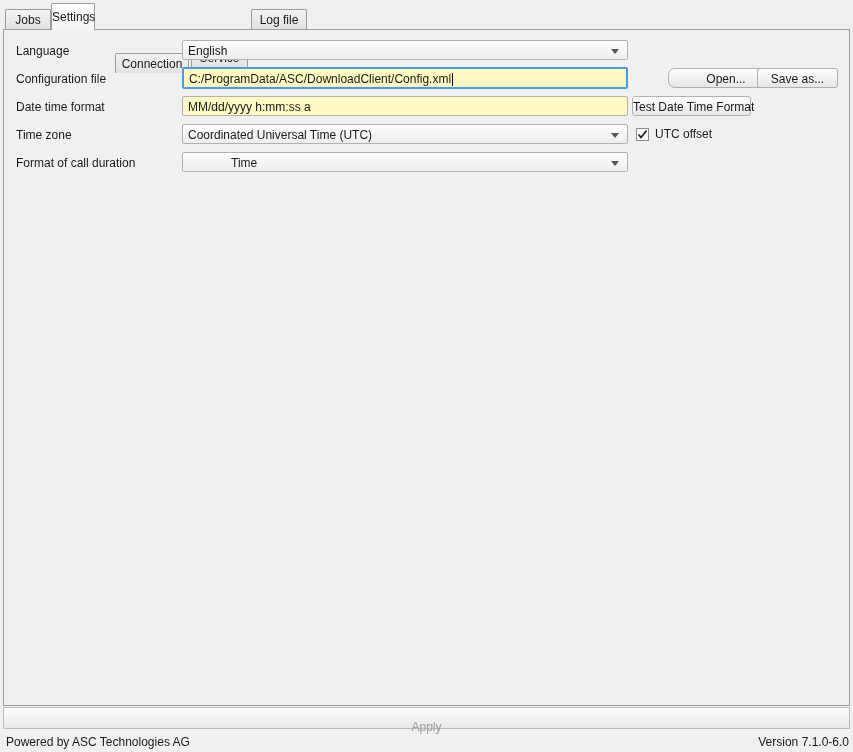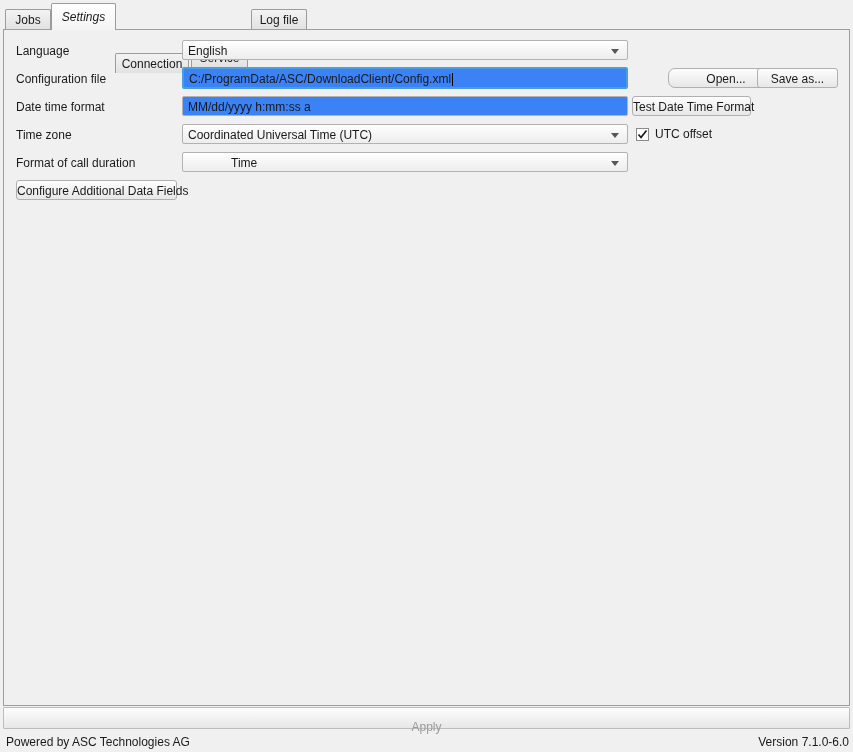--- a/index.html
+++ b/index.html
@@ -33,21 +33,21 @@
     cursor: default;
   }
   .tab.active {
     top: 3px;
     height: 27px;
     padding-top: 6px;
     background: linear-gradient(#fefefe, #f4f4f4);
     z-index: 3;
   }
   .tab-jobs       { left: 5px;   width: 46px; }
-  .tab-settings   { left: 51px;  width: 65px; font-style: italic; }
+  .tab-settings   { left: 51px;  width: 44px; }
   .tab-connection { left: 115px; width: 74px; margin-top: 44px; }
   .tab-service    { left: 191px; width: 57px; margin-top: 38px; }
   .tab-logfile    { left: 251px; width: 56px; }
 
   
   .panel {
     position: absolute;
     left: 3px; top: 29px;
     width: 847px; height: 677px;
     border: 1px solid #9e9e9e;
@@ -85,21 +85,21 @@
     border-top: 5px solid #565656;
   }
 
   .textbox {
     position: absolute;
     left: 182px;
     width: 446px;
     height: 20px;
     border: 1px solid #b2b2b2;
     border-radius: 2px;
-    background: #3b82f6;
+    background: #fef9c3;
     padding: 3px 5px 0 5px;
     white-space: nowrap;
     overflow: hidden;
     cursor: text;
     z-index: 2;
   }
   .textbox.focused {
     height: 22px;
     border-width: 2px;
     padding-top: 3px;
@@ -211,20 +211,19 @@
     </span>
     <span class="checkbox-label">UTC offset</span>
   </div>
 
   <div class="form-label" style="top:156px;">Format of call duration</div>
   <div class="combo" style="top:152px;padding-left:48px;">
     <span>Time</span>
     <span class="arrow"></span>
   </div>
 
-  <div class="btn" style="left:16px; top:180px; width:161px;">Configure Additional Data Fields</div>
 
   <div class="btn apply-btn">Apply</div>
 
   <div class="statusbar-left">Powered by ASC Technologies AG</div>
   <div class="statusbar-right">Version 7.1.0-6.0</div>
 
 </div>
 
 </body></html>

